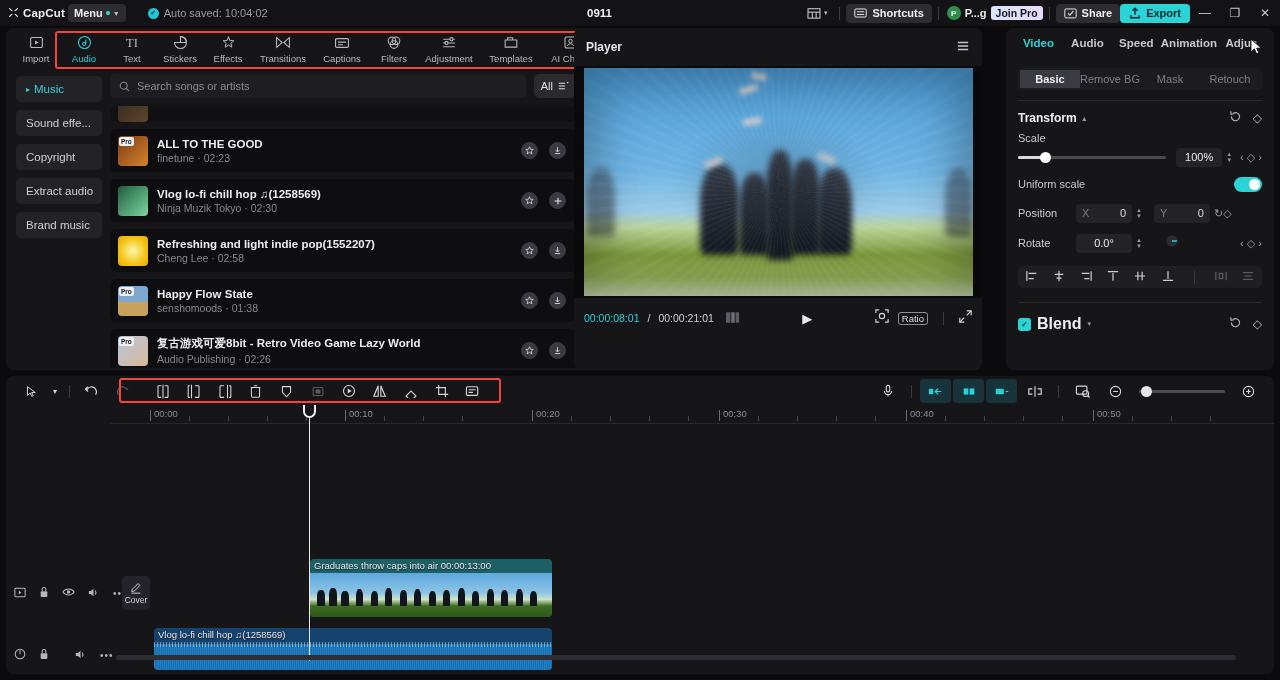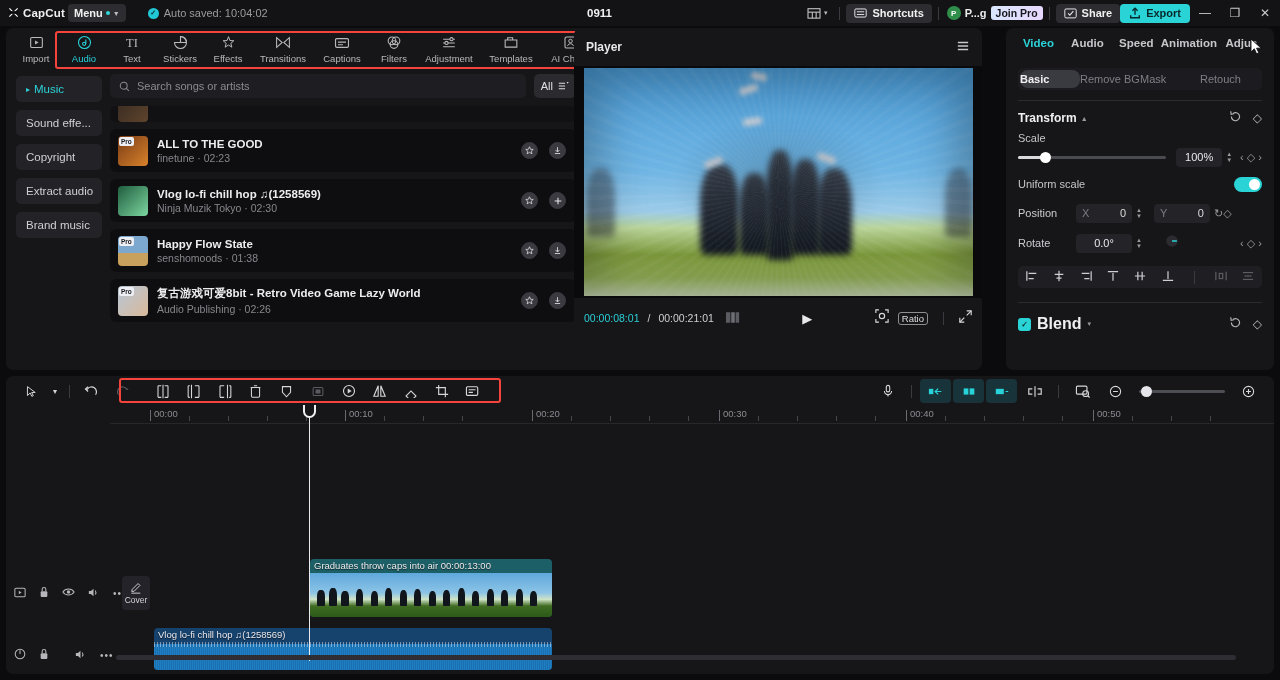--- a/index.html
+++ b/index.html
@@ -156,22 +156,22 @@
   .right-panel {
     position: absolute; left: 1006px; top: 28px; width: 268px; height: 342px;
     background: #161619; border-radius: 7px; overflow: hidden;
   }
   .attr-tabs { height: 30px; display: flex; align-items: center; gap: 0; padding: 0 8px; }
   .attr-tab { flex: 1; text-align: center; font-size: 11.5px; font-weight: 700;
      color: #c6c6cb; cursor: pointer; white-space: nowrap; }
   .attr-tab.active { color: #2bd3d8; }
   .sub-tabs { margin: 10px 12px 0 12px; height: 22px; background: #1c1c20; border-radius: 5px;
      display: flex; align-items: center; padding: 2px; }
-  .sub-tab { flex: 1; text-align: left; font-size: 11px; color: #7e7e85; line-height: 18px;
-     border-radius: 8px; cursor: pointer; }
+  .sub-tab { flex: 1; text-align: center; font-size: 11px; color: #7e7e85; line-height: 18px;
+     border-radius: 0; cursor: pointer; }
   .sub-tab.active { background: #3a3a41; color: #f0f0f3; font-weight: 700; }
   .sep { height: 1px; background: #2a2a2f; margin: 10px 12px 0 12px; }
   .sec-head { display: flex; align-items: center; justify-content: space-between; margin: 9px 12px 0 12px; }
   .sec-title { font-size: 12px; font-weight: 700; color: #efeff2; display: flex; align-items: center; gap: 4px; }
   .sec-icons { display: flex; align-items: center; gap: 11px; color: #b5b5ba; font-size: 12px; }
   .row { display: flex; align-items: center; margin: 0 12px; height: 26px; }
   .row-label { font-size: 11px; color: #cbcbd0; width: 58px; flex: none; }
   .slider { flex: 1; height: 3px; background: #4a4a51; border-radius: 2px; position: relative; margin-right: 10px; }
   .slider .fill { position: absolute; left: 0; top: 0; height: 3px; width: 17%; background: #d9d9de; border-radius: 2px; }
   .knob { position: absolute; top: -4px; width: 11px; height: 11px; border-radius: 50%; background: #fff; }
@@ -522,20 +522,40 @@
               </span>
               <span class="circ-btn solid">
                 <svg width="10" height="10" viewBox="0 0 12 12">
                     <line x1="6" y1="2" x2="6" y2="10" stroke="#e6e6ea" stroke-width="1.3"></line>
                     <line x1="2" y1="6" x2="10" y2="6" stroke="#e6e6ea" stroke-width="1.3"></line>
                   </svg>
               </span>
             </div>
           </div>
 
+          <div class="song-row">
+            <div class="thumb" style="background:radial-gradient(circle at 50% 50%, #fff7b0, #f5c518 60%, #e8a900);"></div>
+            <div class="song-meta">
+              <div class="song-title">Refreshing and light indie pop(1552207)</div>
+              <div class="song-sub"><span>Cheng Lee</span> · <span>02:58</span></div>
+            </div>
+            <div class="song-actions">
+              <span class="circ-btn solid">
+                <svg width="9" height="9" viewBox="0 0 12 12">
+                    <path d="M6 1 L7.5 4.4 L11 4.6 L8.3 6.9 L9.2 10.4 L6 8.5 L2.8 10.4 L3.7 6.9 L1 4.6 L4.5 4.4 Z" stroke="#e6e6ea" fill="none" stroke-width="1"></path>
+                  </svg>
+              </span>
+              <span class="circ-btn solid">
+                <svg width="9" height="9" viewBox="0 0 12 12">
+                    <path d="M6 1.5 L6 7.5 M3.4 5.3 L6 8 L8.6 5.3" stroke="#e6e6ea" fill="none" stroke-width="1.1"></path>
+                    <line x1="2.5" y1="10" x2="9.5" y2="10" stroke="#e6e6ea" stroke-width="1.1"></line>
+                  </svg>
+              </span>
+            </div>
+          </div>
 
           <div class="song-row">
             <div class="thumb" style="background:linear-gradient(180deg,#7ca8cf 0 55%, #c9a15e 55% 100%);">
               <span class="pro-badge">Pro</span>
             </div>
             <div class="song-meta">
               <div class="song-title">Happy Flow State</div>
               <div class="song-sub"><span>senshomoods</span> · <span>01:38</span></div>
             </div>
             <div class="song-actions">

